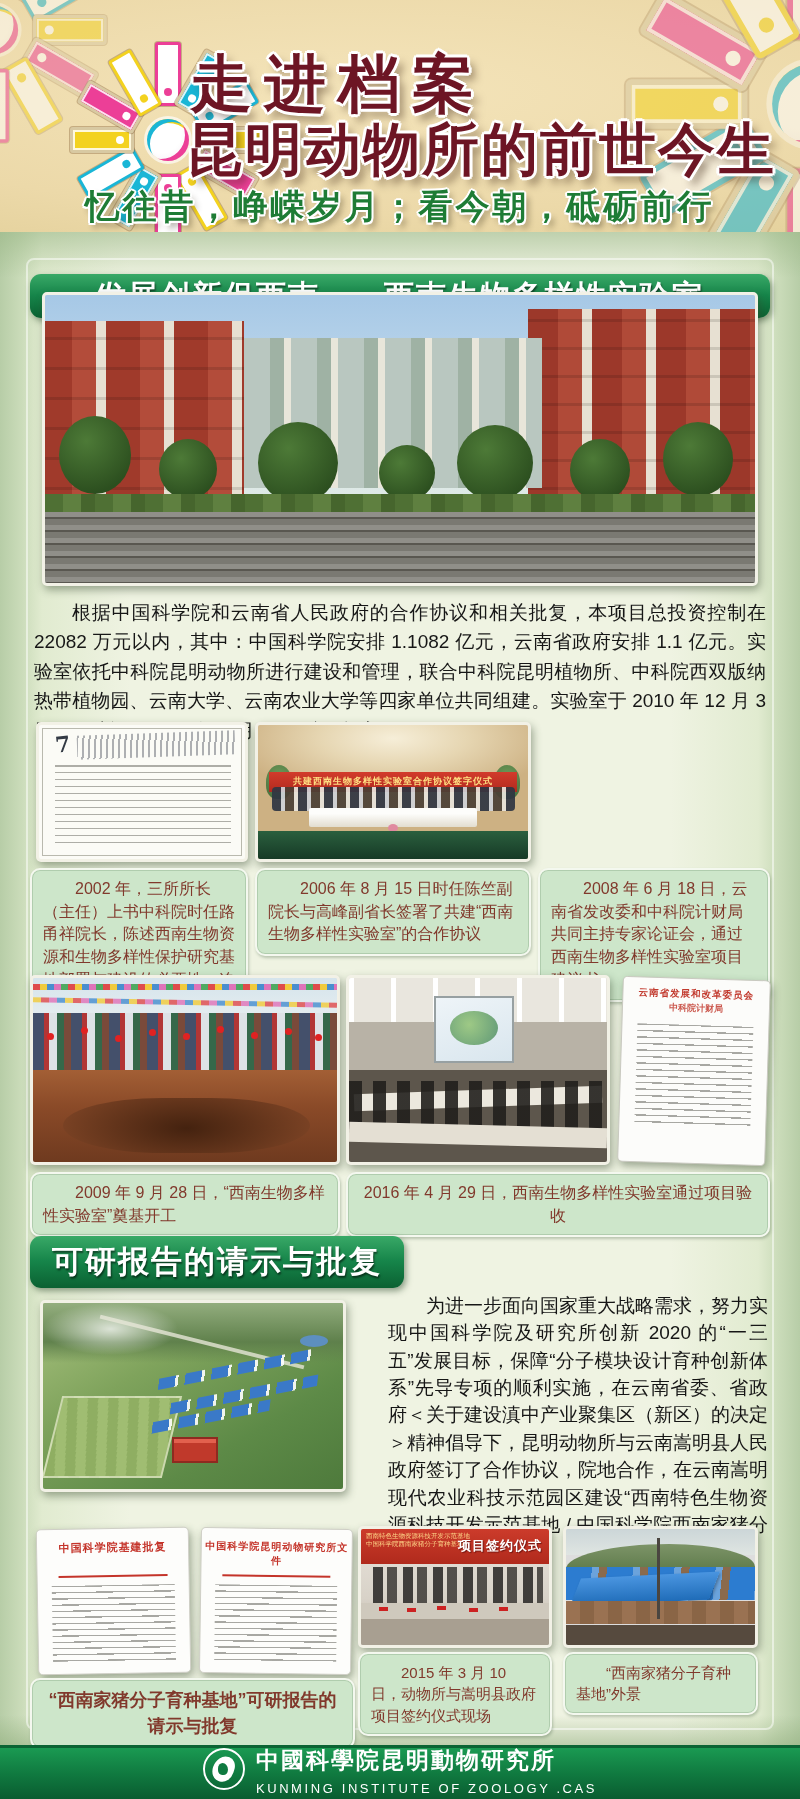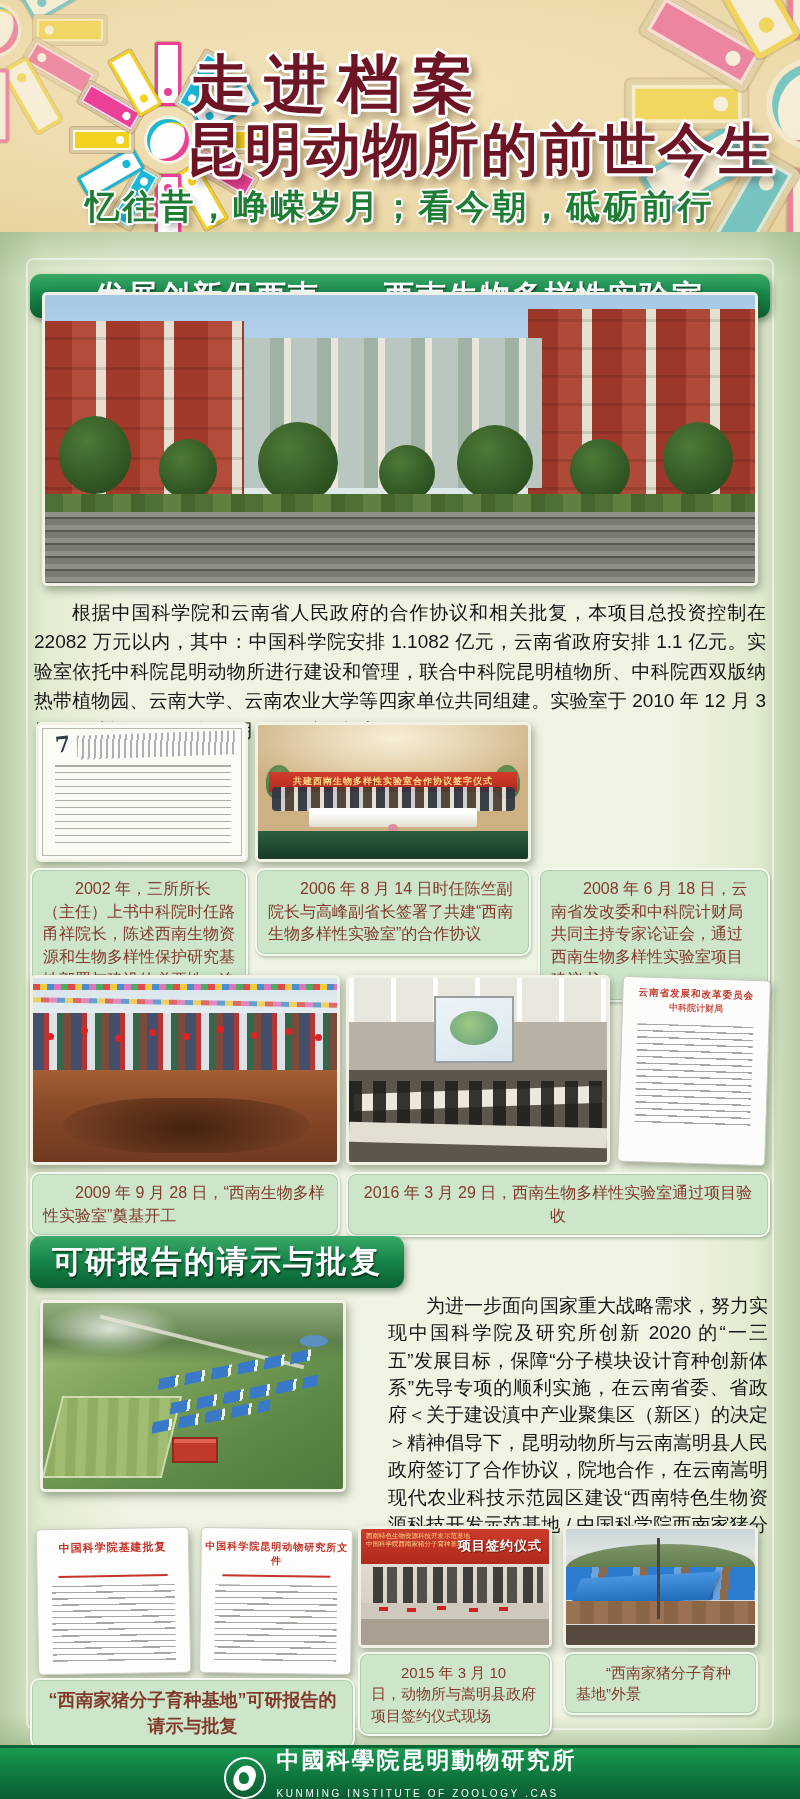--- a/index.html
+++ b/index.html
@@ -204,29 +204,29 @@
   background:linear-gradient(180deg,#4a95e0 0%,#1f6cb8 100%); box-shadow:2px 2px 3px rgba(0,0,0,.3); }
 .ph-farm .fm-wall { left:0; right:0; top:62%; height:20%;
   background:repeating-linear-gradient(90deg,#9a7252 0 14px,#8a6546 14px 28px); }
 .ph-farm .fm-pole { left:48%; top:8%; width:3px; height:70%; background:#4a4540; }
 .ph-farm .fm-fore { left:0; right:0; bottom:0; height:17%; background:#564a3e; }
 
 
 .footer { position:absolute; left:0; top:1745px; width:800px; height:54px;
   background:linear-gradient(180deg,#1a9a52 0%,#107a40 50%,#0a5c30 100%);
   border-top:3px solid #0b6434;
-  display:flex; align-items:flex-end; justify-content:center; gap:11px; }
+  display:flex; align-items:flex-start; justify-content:center; gap:11px; }
 .logo-ring { width:42px; height:42px; border:2.5px solid #fff; border-radius:50%; position:relative; flex:0 0 auto; }
 .logo-ring::before { content:""; position:absolute; left:8px; top:6px; width:21px; height:26px; background:#fff;
   border-radius:62% 45% 55% 50%; transform:rotate(18deg); }
 .logo-ring::after { content:""; position:absolute; left:13px; top:13px; width:10px; height:12px; background:#0f7a40;
   border-radius:50% 60% 50% 45%; }
 .org-text { text-align:left; }
 .org-zh { color:#fff; font-family:"DejaVu Serif","Liberation Serif",serif; font-weight:bold; font-size:23px; letter-spacing:2px; line-height:1.05; }
-.org-en { color:#fff; font-size:10px; letter-spacing:2.6px; margin-top:16px; }
+.org-en { color:#fff; font-size:13px; letter-spacing:2.6px; margin-top:9px; }
 </style>
 </head>
 <body>
 
 <div id="page">
 
   <div class="banner">
     <div class="pinwheel" style="left:-6px; top:30px; transform:scale(1.15); opacity:.5;">
         <div class="petal" style="background: rgb(26, 182, 214); border-color: rgb(216, 201, 162); transform: rotate(30deg) translateY(-66px);"></div>
         <div class="petal" style="background: rgb(255, 255, 255); border-color: rgb(26, 182, 214); transform: rotate(60deg) translateY(-66px);">
@@ -350,21 +350,21 @@
     <div class="hall-table"></div>
     <div class="hall-flower"></div>
     <div class="hall-front"></div>
   </div>
 
 
   <div class="caption" style="left:30px; top:868px; width:218px;">
     <p>2002 年，三所所长（主任）上书中科院时任路甬祥院长，陈述西南生物资源和生物多样性保护研究基地部署与建设的必要性、迫切性</p>
   </div>
   <div class="caption" style="left:255px; top:868px; width:276px;">
-    <p>2006 年 8 月 14 日时任陈竺副院长与高峰副省长签署了共建“西南生物多样性实验室”的合作协议</p>
+    <p>2006 年 8 月 15 日时任陈竺副院长与高峰副省长签署了共建“西南生物多样性实验室”的合作协议</p>
   </div>
   <div class="caption" style="left:538px; top:868px; width:232px;">
     <p>2008 年 6 月 18 日，云南省发改委和中科院计财局共同主持专家论证会，通过西南生物多样性实验室项目建议书</p>
   </div>
 
   <div class="photo ph-ground2009" style="left:30px; top:975px; width:310px; height:190px;">
     <div class="gd-sky"></div>
     <div class="gd-flags1"></div>
     <div class="gd-flags2"></div>
     <div class="gd-crowd"></div>
@@ -386,21 +386,21 @@
   <div class="photo ph-docapproval" style="left:620px; top:978px; width:148px; height:186px;">
     <div class="d2-title">云南省发展和改革委员会</div>
     <div class="d2-title2">中科院计财局</div>
     <div class="d2-lines"></div>
   </div>
 
   <div class="caption" style="left:30px; top:1172px; width:310px; min-height:52px;">
     <p>2009 年 9 月 28 日，“西南生物多样性实验室”奠基开工</p>
   </div>
   <div class="caption center" style="left:346px; top:1172px; width:424px; min-height:52px;">
-    <p>2016 年 3 月 29 日，西南生物多样性实验室通过项目验收</p>
+    <p>2016 年 4 月 29 日，西南生物多样性实验室通过项目验收</p>
   </div>
 
   <div class="sec-header two">可研报告的请示与批复</div>
 
   <div class="photo ph-aerial" style="left:40px; top:1300px; width:306px; height:192px;">
     <div class="ae-base"></div>
     <div class="ae-mountains"></div>
     <div class="ae-haze"></div>
     <div class="ae-road"></div>
     <div class="ae-field"></div>

